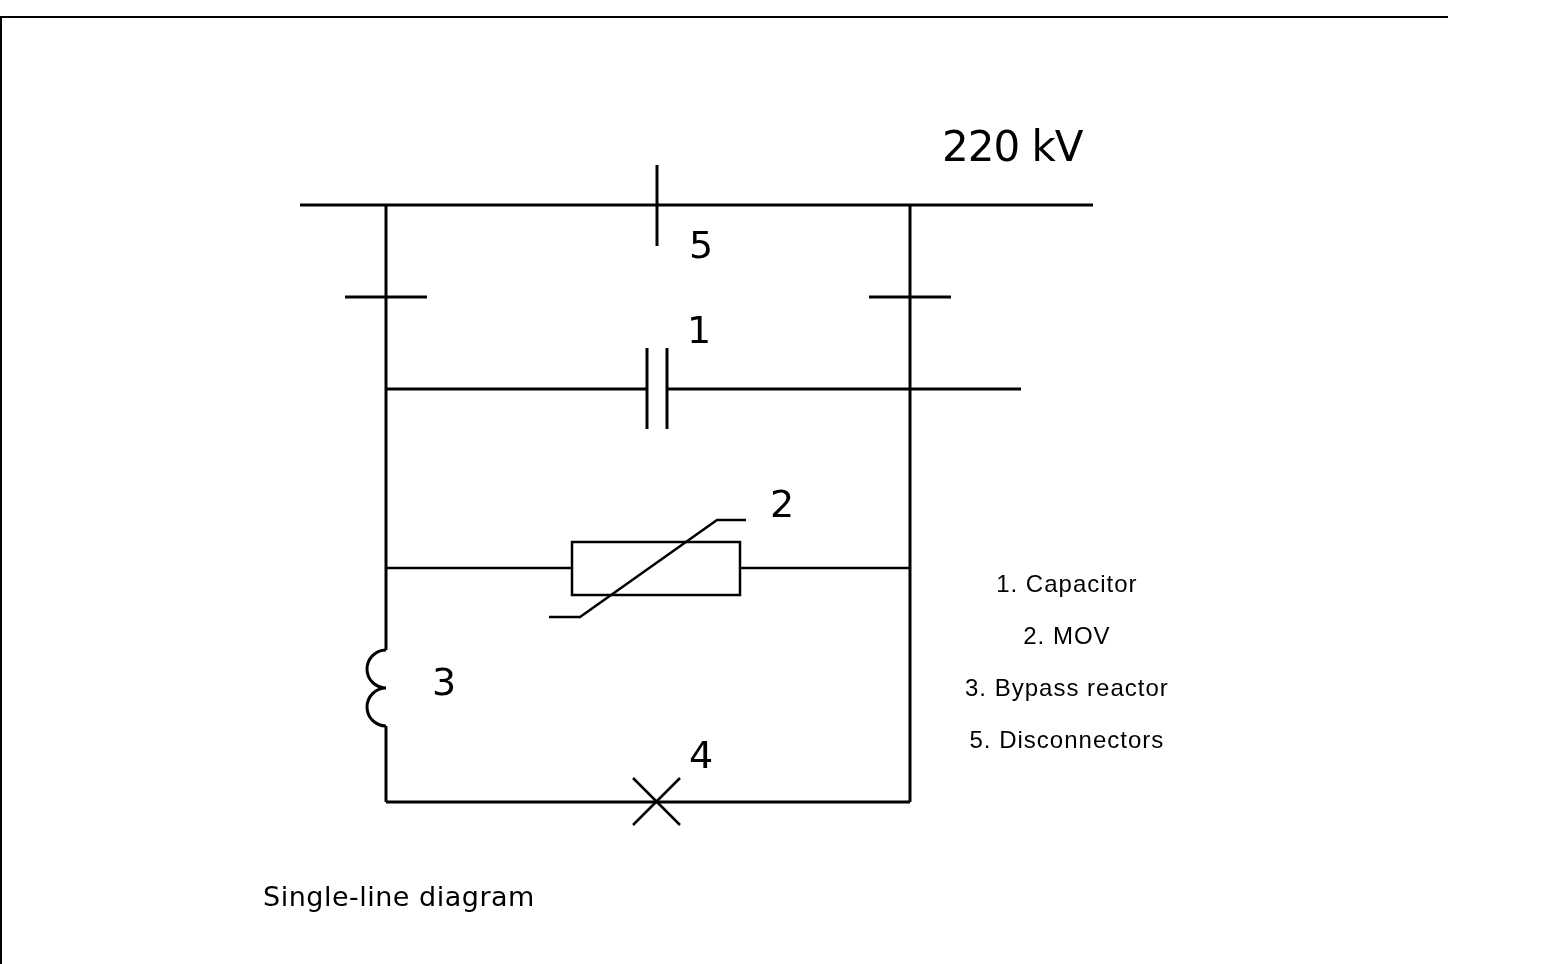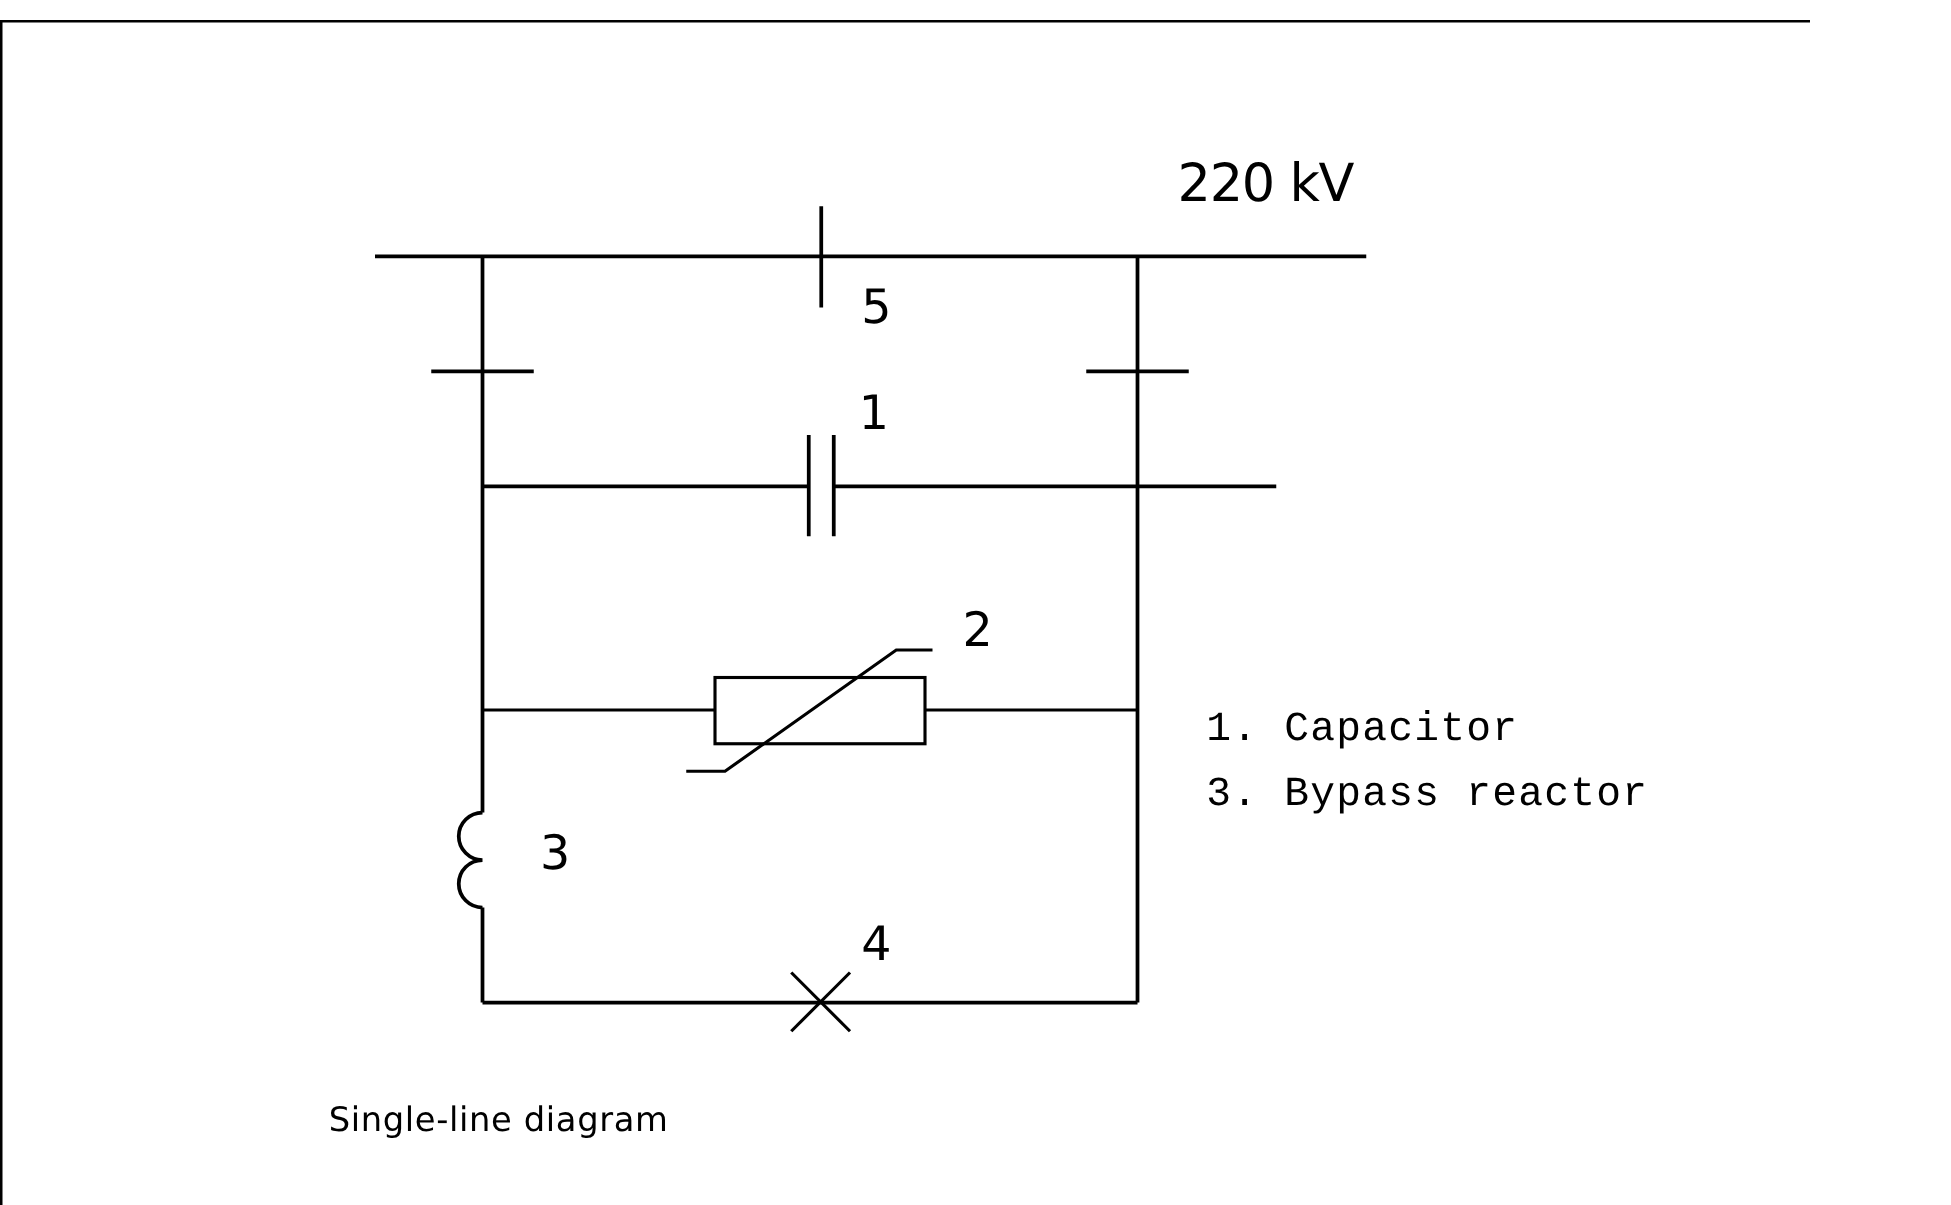--- a/index.html
+++ b/index.html
@@ -54,23 +54,24 @@
       font-size: 42px;
       letter-spacing: -1px;
     }
     .legend {
       position: absolute;
       left: 963px;
       top: 546px;
       margin: 0;
       padding: 0;
       list-style: none;
-      font-family: Liberation Mono, monospace;
-      font-size: 33px;
+      font-family: Liberation Sans, sans-serif;
+      font-size: 24px;
       color: #000000;
+      text-align: center;
     }
     .legend li {
       height: 52px;
       line-height: 40px;
       letter-spacing: 1px;
       white-space: nowrap;
     }
     .caption {
       font-size: 27px;
       letter-spacing: 0.5px;
@@ -119,19 +120,27 @@
   <div class="lbl num" style="left:768px; top:467px;">2</div>
   <div class="lbl num" style="left:430px; top:645px;">3</div>
   <div class="lbl num" style="left:687px; top:718px;">4</div>
 
   <ul class="legend">
     <li>
       <span>1.</span>
       <span>Capacitor</span>
     </li>
     <li>
+      <span>2.</span>
+      <span>MOV</span>
+    </li>
+    <li>
       <span>3.</span>
       <span>Bypass reactor</span>
+    </li>
+    <li>
+      <span>5.</span>
+      <span>Disconnectors</span>
     </li>
   </ul>
 
   <div class="lbl caption" style="left:261px; top:865px;text-align:right;">Single-line diagram</div>
 </div>
 
 </body></html>

